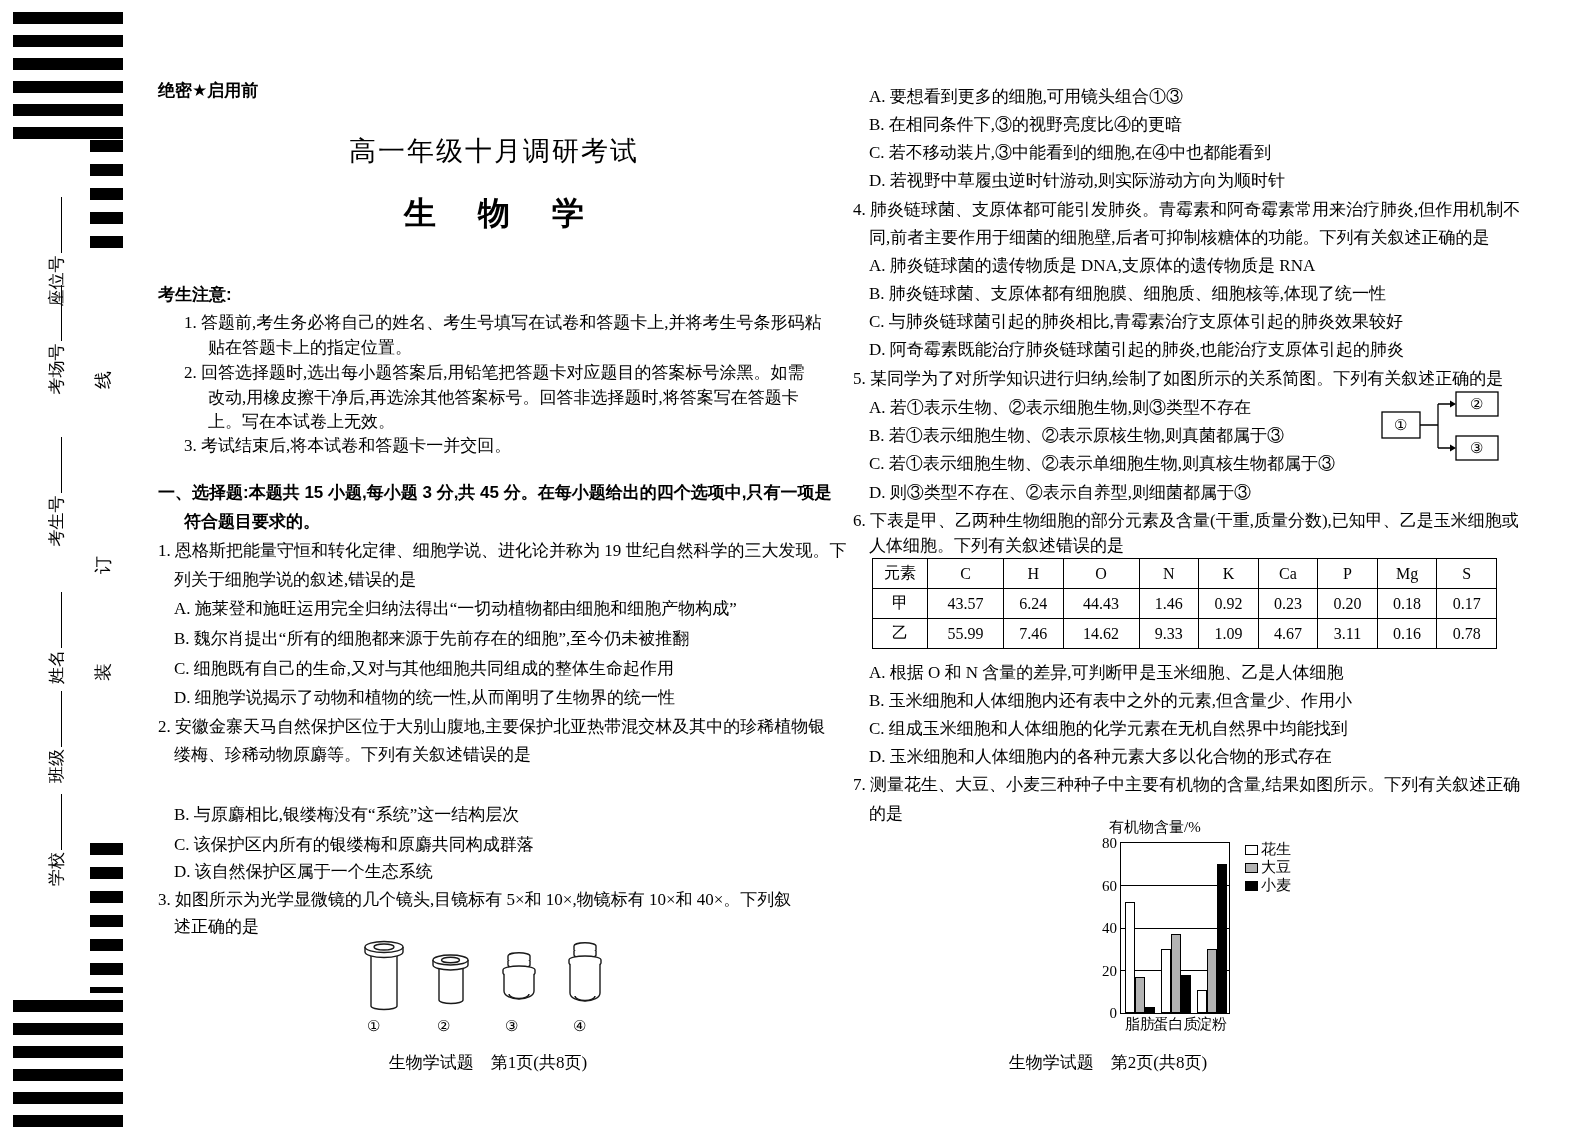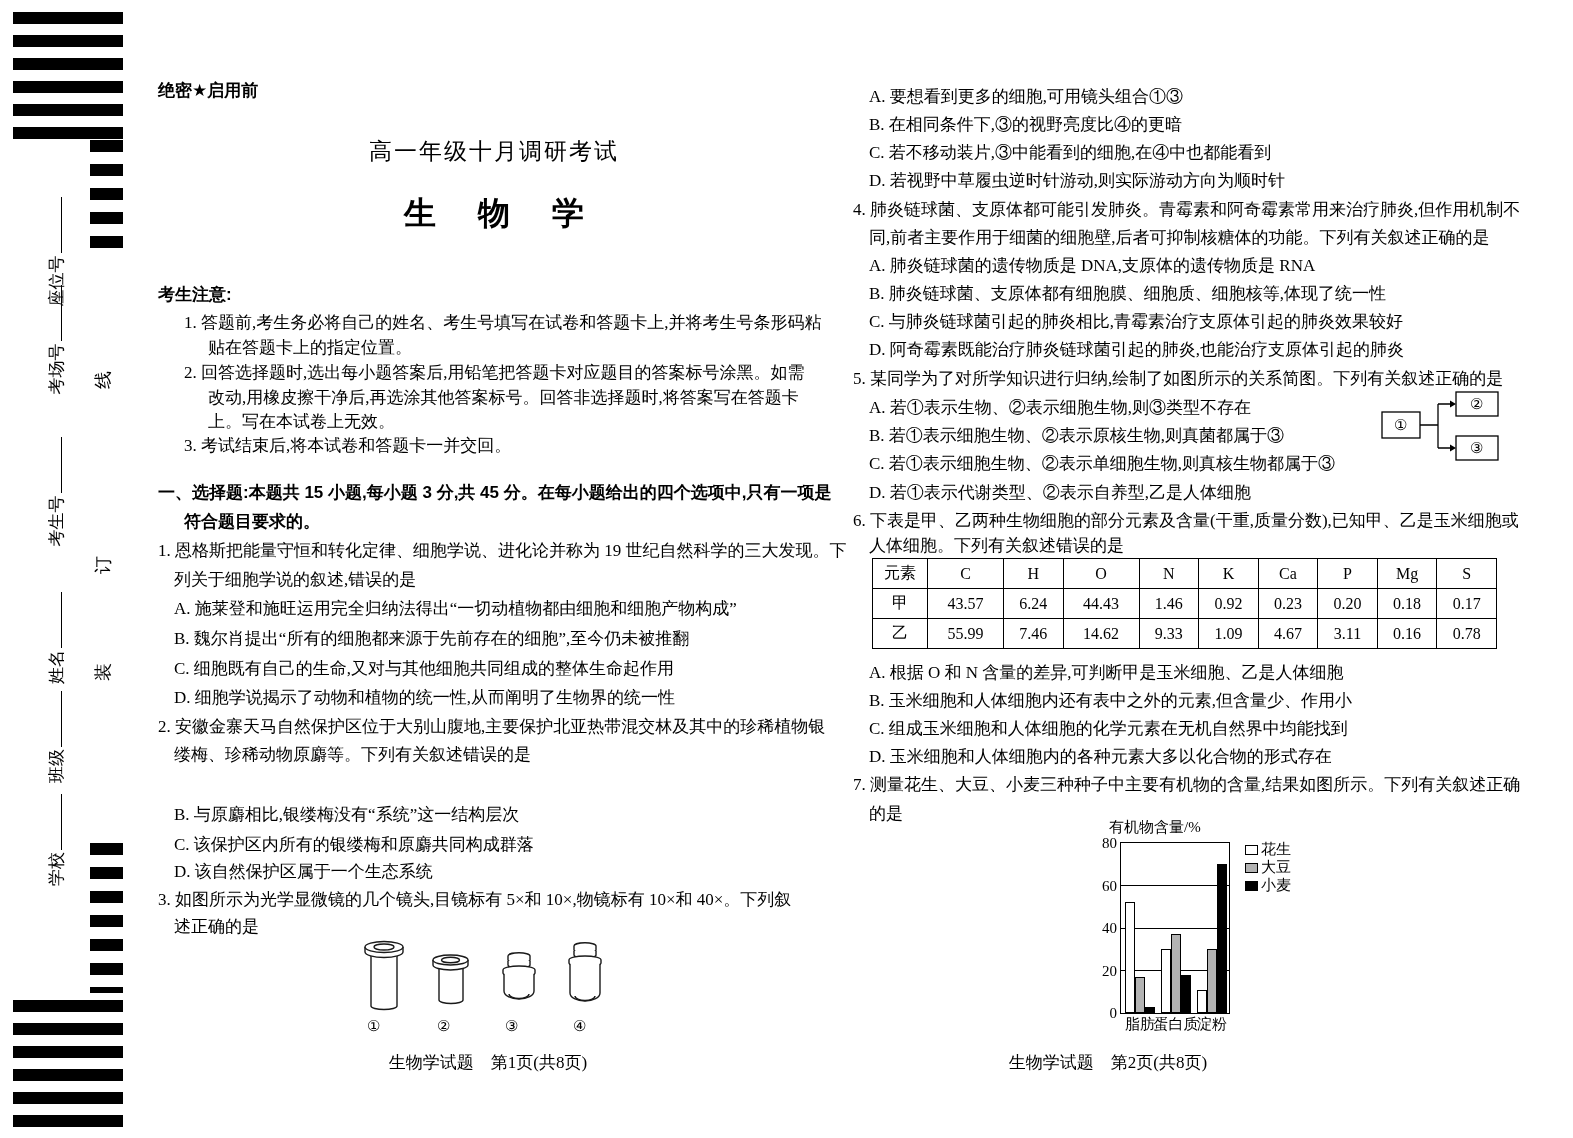--- a/index.html
+++ b/index.html
@@ -17,21 +17,21 @@
   .bchar{position:absolute;width:22px;height:22px;transform:rotate(-90deg);
       font-size:18px;text-align:center;line-height:22px;}
   
   .col{position:absolute;top:0;height:1138px;}
   .col1{left:150px;width:688px;}
   .col2{left:845px;width:688px;}
   .ln{position:absolute;white-space:nowrap;font-size:17px;line-height:21px;}
   .ind{left:24px;} .ind0{left:8px;} .nind{left:34px;} .nind2{left:58px;}
   .sans{font-family:"Liberation Sans","DejaVu Sans",sans-serif;font-weight:bold;}
   .center{left:0;width:100%;text-align:center;}
-  .examtitle{font-size:23px;letter-spacing:2px;}
+  .examtitle{font-size:27px;letter-spacing:2px;}
   .subject{font-size:32px;font-weight:bold;letter-spacing:42px;text-indent:42px;}
   .footer{transform:translateX(-50%);margin-left:16px;}
   
   .q6table{position:absolute;left:27px;top:558px;width:625px;border-collapse:collapse;
       font-size:16px;}
   .q6table td{border:1px solid #000;text-align:center;height:29px;padding:0;}
   .q6table{border:1.5px solid #000;}
   
   .q5diag{position:absolute;left:535px;top:386px;width:124px;height:80px;}
   .q5diag .dlabel{position:absolute;font-size:15px;line-height:15px;}
@@ -155,21 +155,21 @@
     <div class="ln ind" style="top:227px;">同,前者主要作用于细菌的细胞壁,后者可抑制核糖体的功能。下列有关叙述正确的是</div>
     <div class="ln ind" style="top:255px;">A. 肺炎链球菌的遗传物质是 DNA,支原体的遗传物质是 RNA</div>
     <div class="ln ind" style="top:283px;">B. 肺炎链球菌、支原体都有细胞膜、细胞质、细胞核等,体现了统一性</div>
     <div class="ln ind" style="top:311px;">C. 与肺炎链球菌引起的肺炎相比,青霉素治疗支原体引起的肺炎效果较好</div>
     <div class="ln ind" style="top:339px;">D. 阿奇霉素既能治疗肺炎链球菌引起的肺炎,也能治疗支原体引起的肺炎</div>
 
     <div class="ln ind0" style="top:368px;">5. 某同学为了对所学知识进行归纳,绘制了如图所示的关系简图。下列有关叙述正确的是</div>
     <div class="ln ind" style="top:397px;">A. 若①表示生物、②表示细胞生物,则③类型不存在</div>
     <div class="ln ind" style="top:425px;">B. 若①表示细胞生物、②表示原核生物,则真菌都属于③</div>
     <div class="ln ind" style="top:453px;">C. 若①表示细胞生物、②表示单细胞生物,则真核生物都属于③</div>
-    <div class="ln ind" style="top:482px;">D. 若①表示代谢类型、②表示自养型,乙是人体细胞</div>
+    <div class="ln ind" style="top:482px;">D. 则③类型不存在、②表示自养型,则细菌都属于③</div>
 
     <div class="q5diag">
       <svg width="124" height="80" viewBox="0 0 124 80">
         <g fill="none" stroke="#000" stroke-width="1.3">
           <rect x="2" y="26" width="38" height="26"></rect>
           <rect x="76" y="6" width="42" height="24"></rect>
           <rect x="76" y="50" width="42" height="24"></rect>
           <path d="M40 39 H58 M58 18 V62 M58 18 H70 M58 62 H70"></path>
         </g>
         <g fill="#000" stroke="none">

